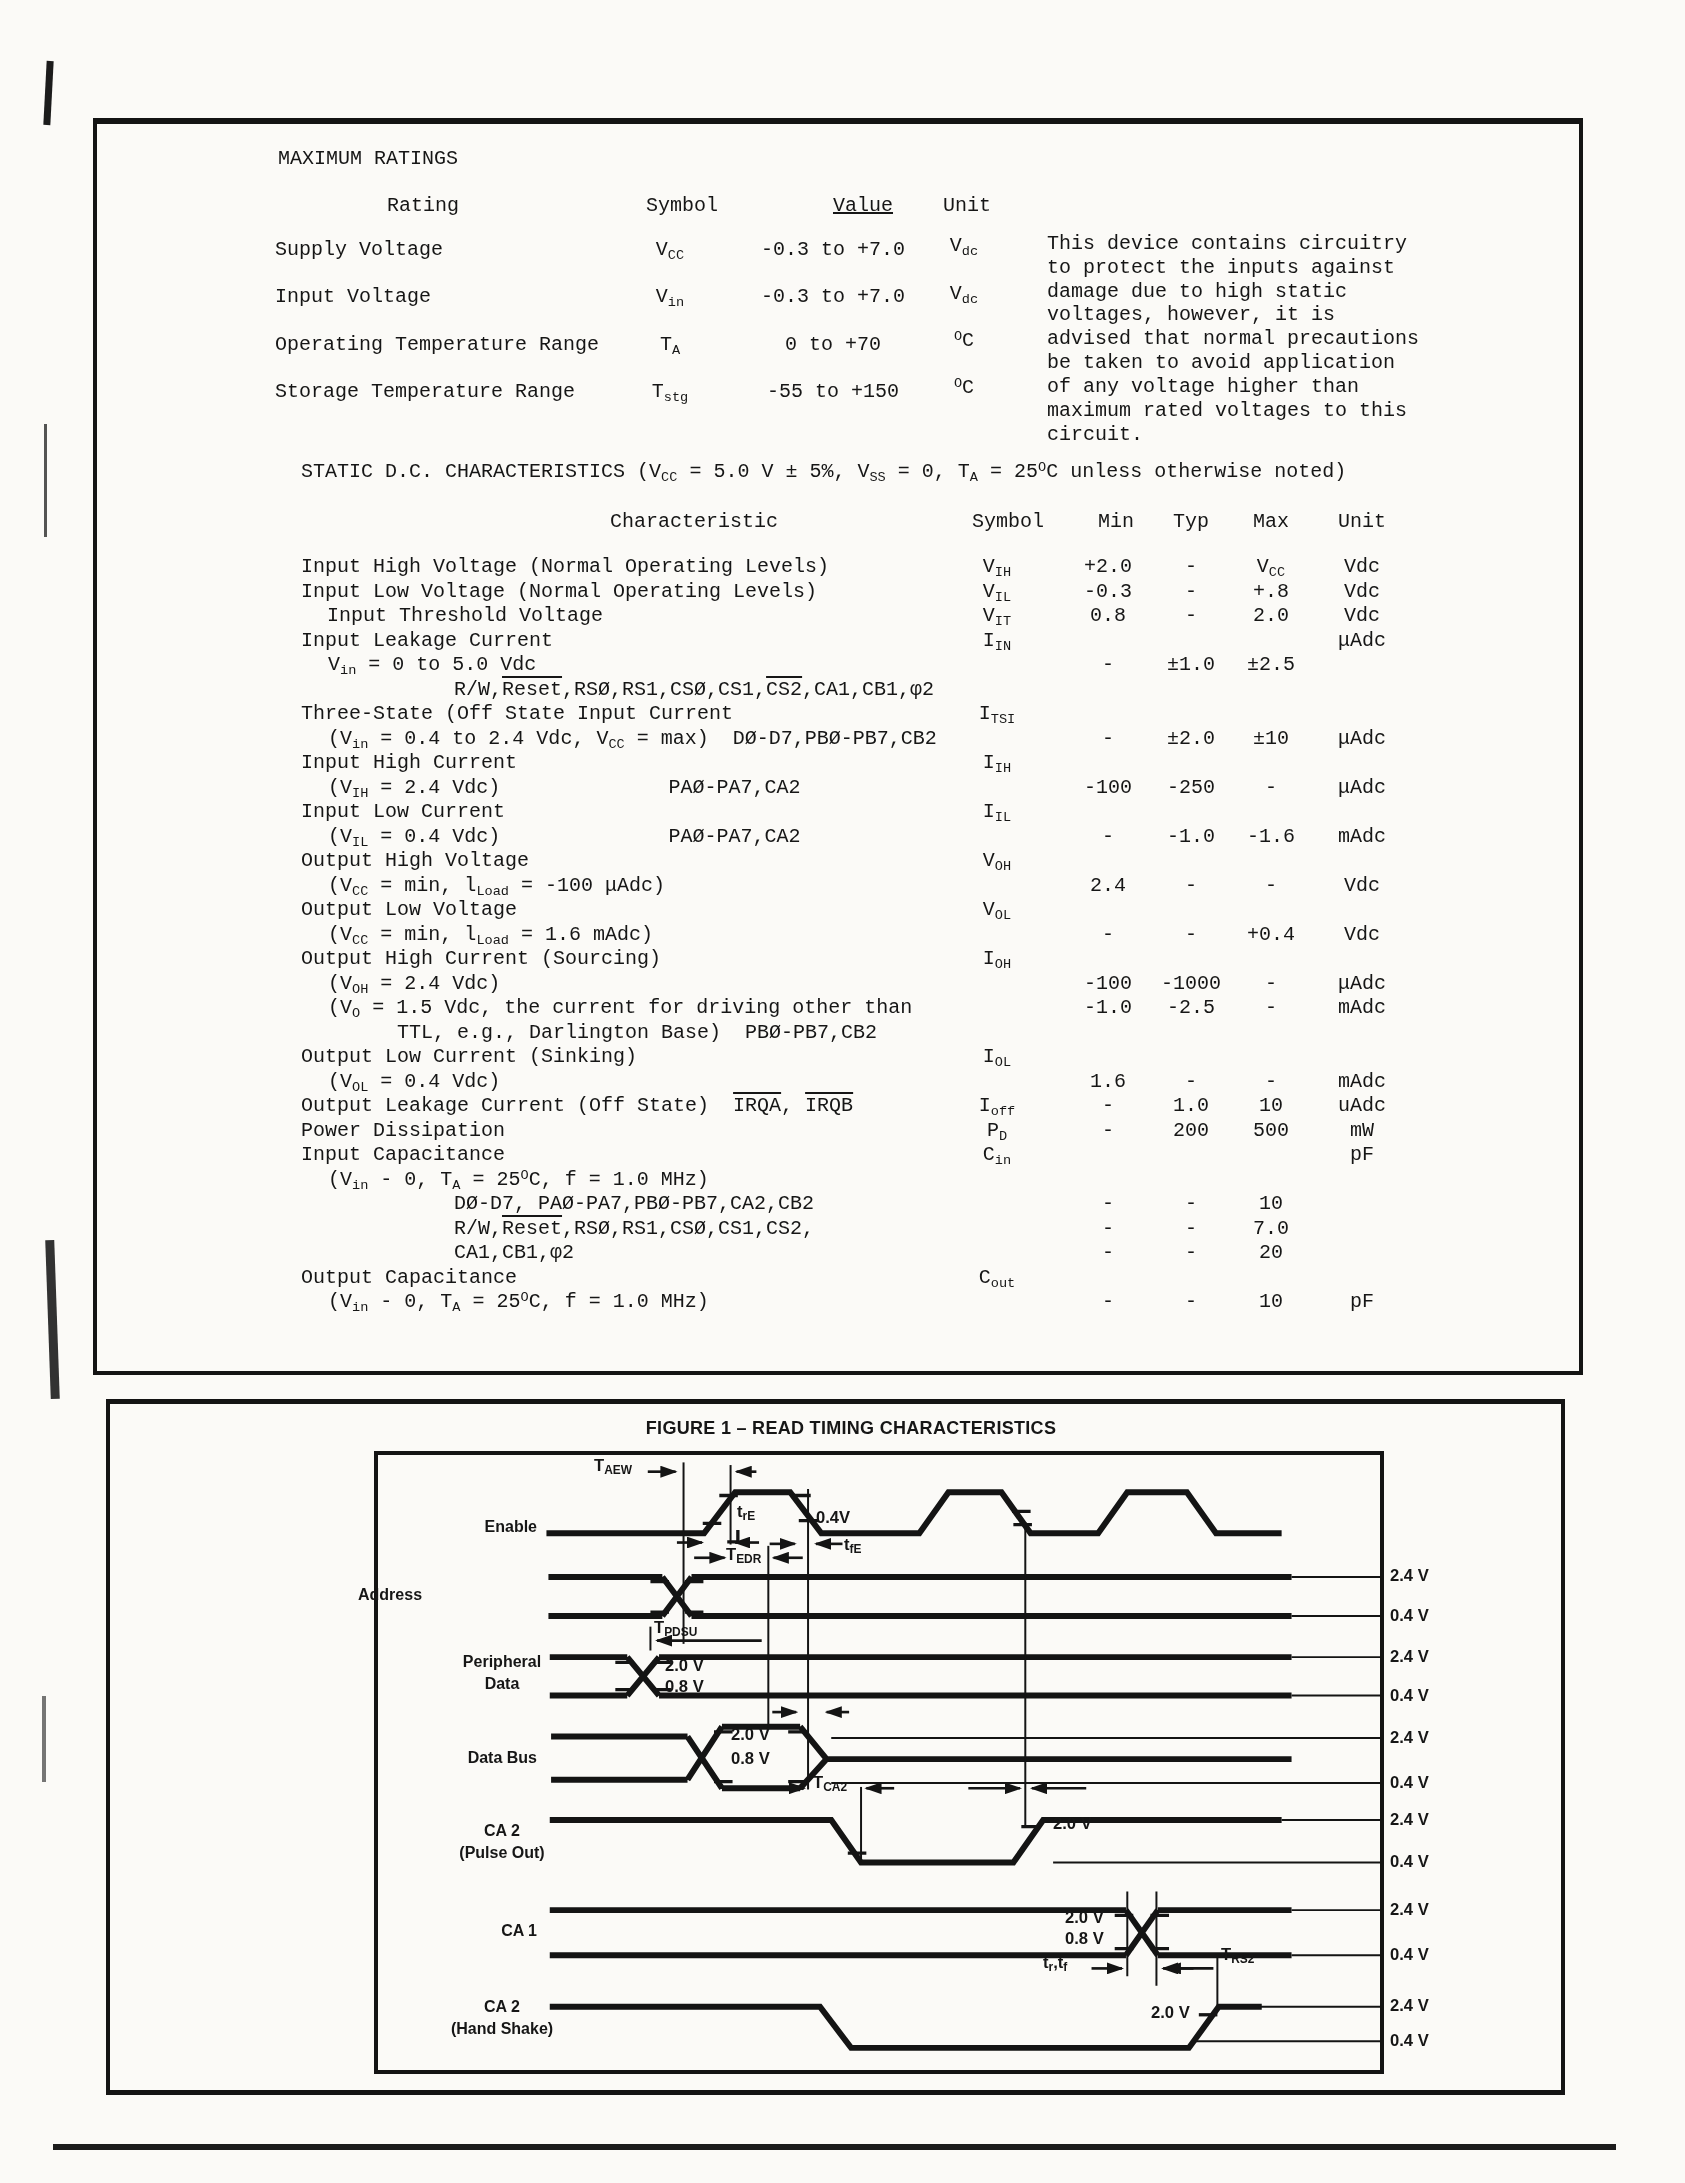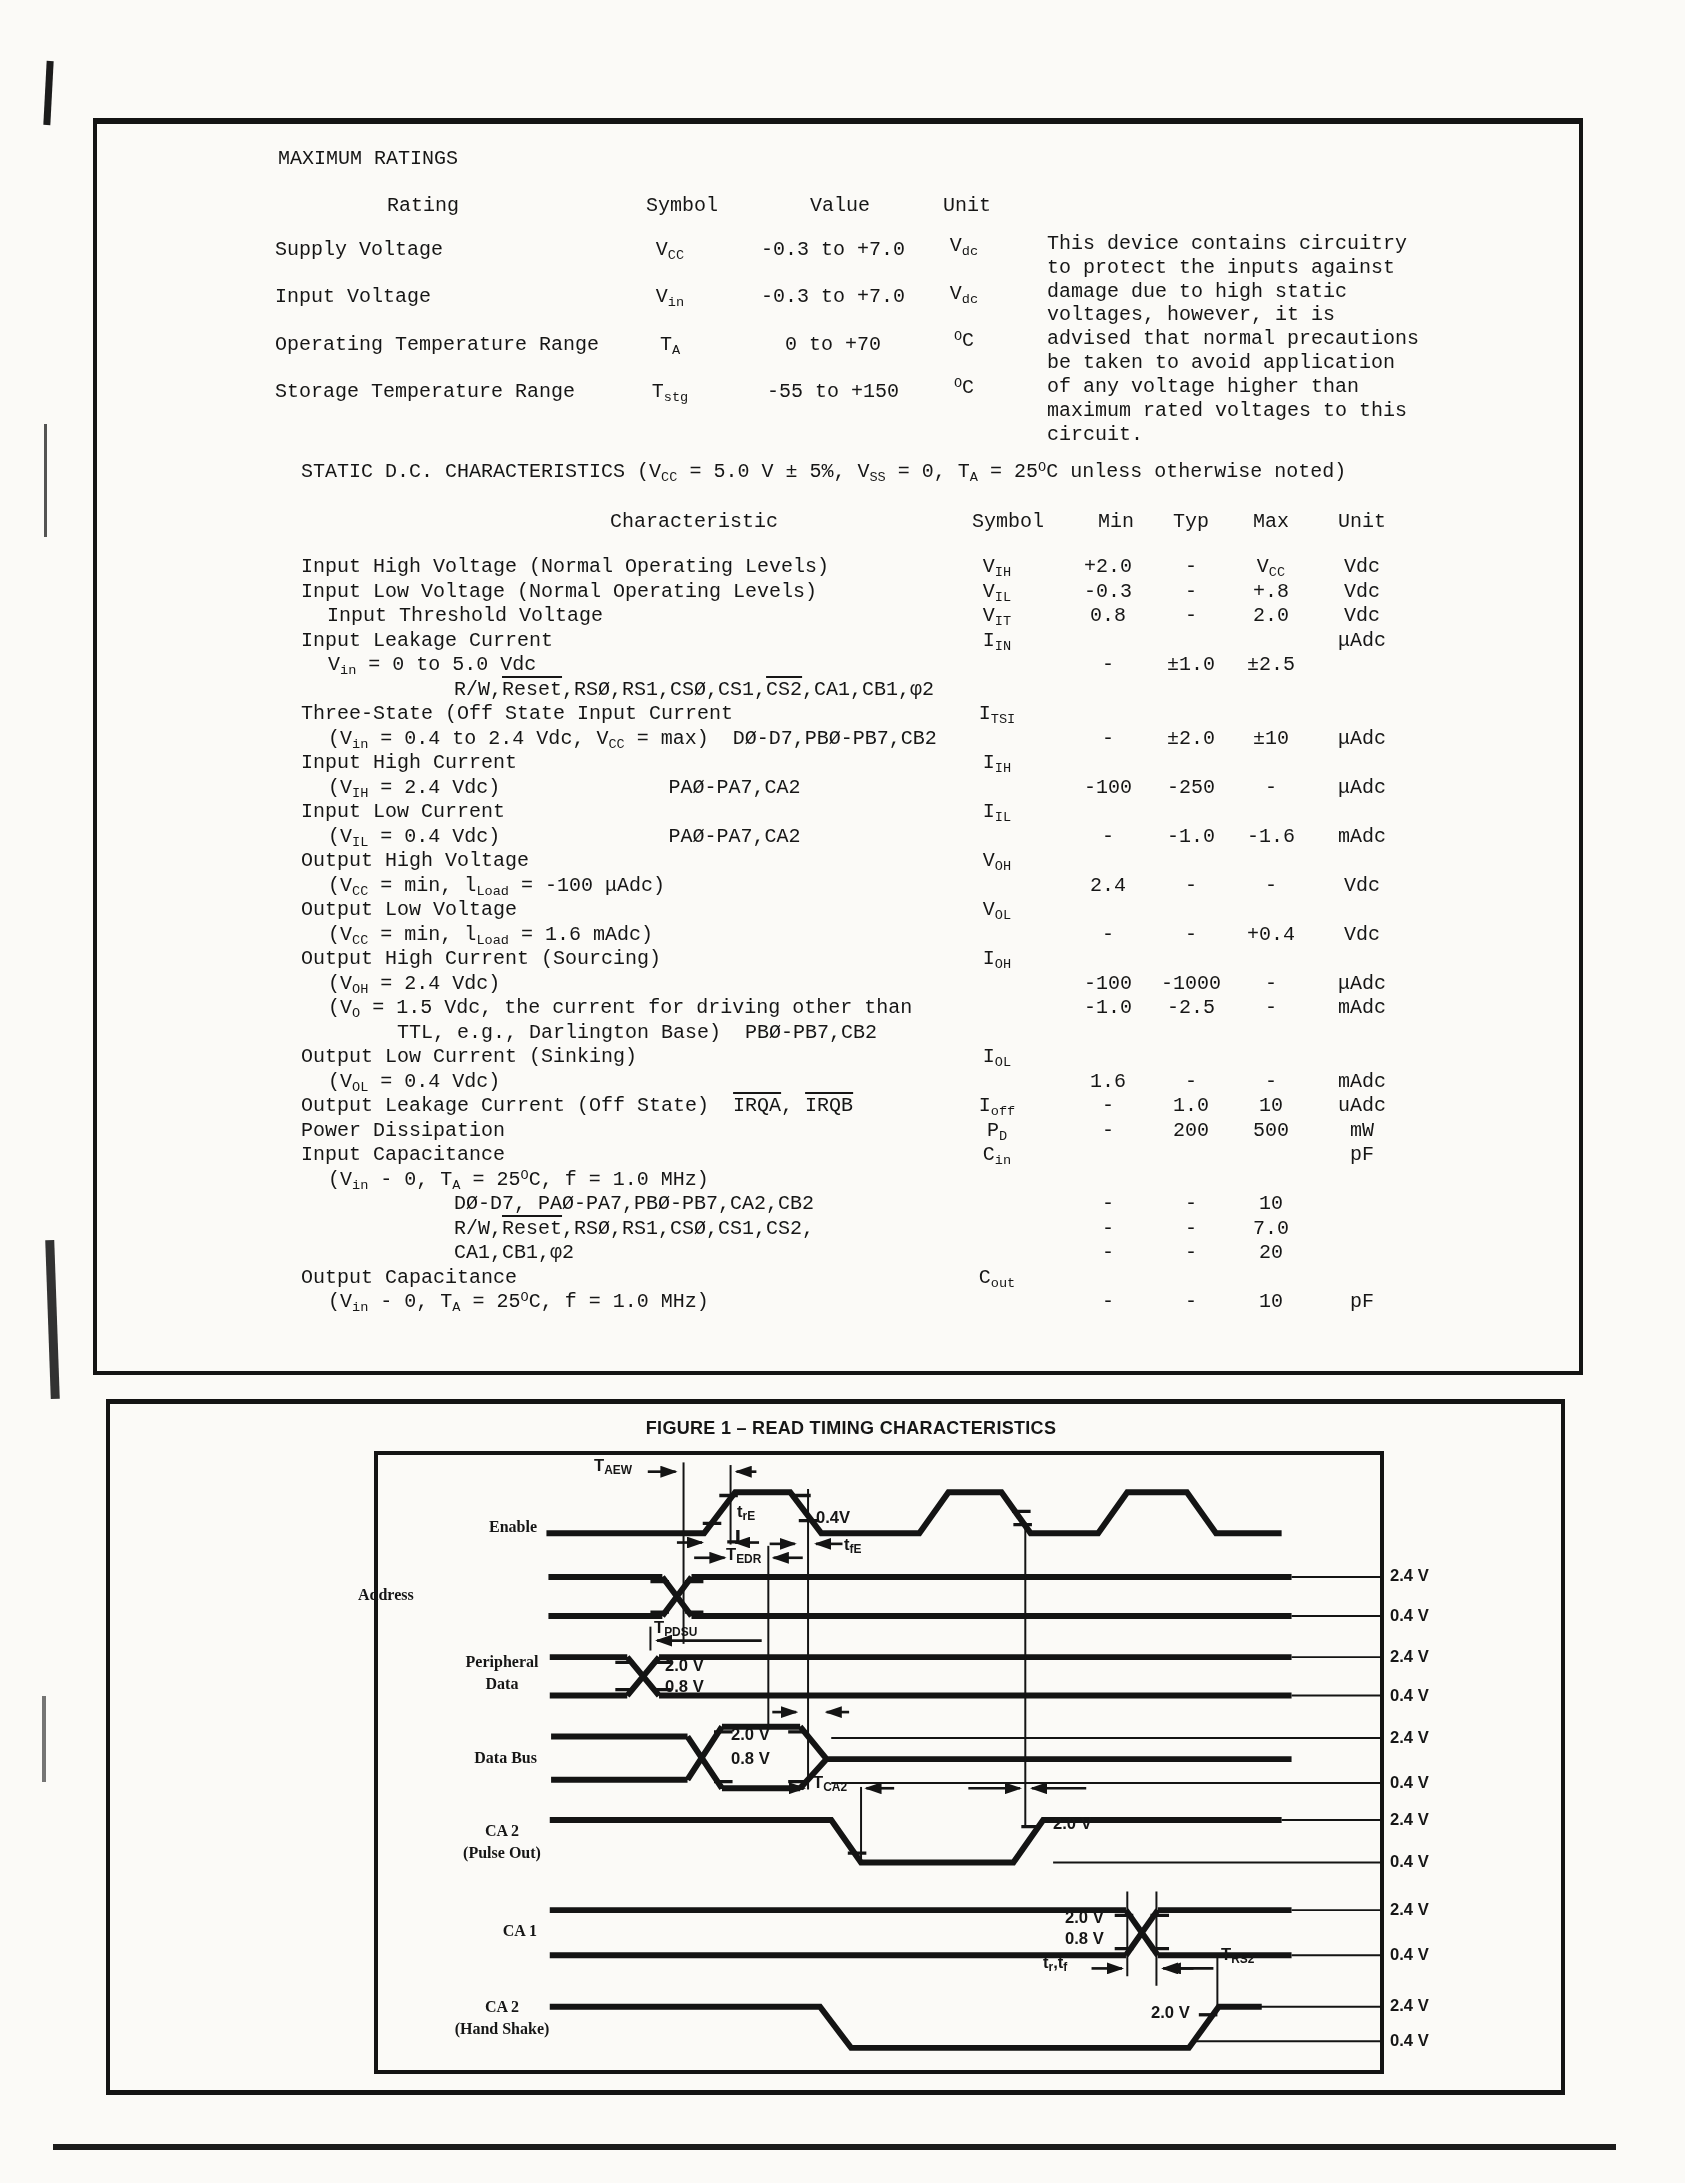--- a/index.html
+++ b/index.html
@@ -7,39 +7,39 @@
         font-family:"Liberation Mono","DejaVu Sans Mono",monospace;color:#161616;}
   .abs{position:absolute;}
   .box{position:absolute;border:4px solid #141414;background:transparent;}
   .mono{font-family:"Liberation Mono","DejaVu Sans Mono",monospace;font-size:20px;white-space:pre;}
   sub{font-size:68%;vertical-align:-24%;letter-spacing:0;}
   sup{font-size:68%;vertical-align:40%;}
   .ovl{text-decoration:overline;}
   .ctr{transform:translateX(-50%);}
   
   .ftitle{font-family:"Liberation Sans","DejaVu Sans",sans-serif;font-weight:700;font-size:18px;letter-spacing:0.3px;}
-  .flabel{font-family:Liberation Serif, serif;font-weight:700;font-size:16px;line-height:22px;white-space:pre;}
+  .flabel{font-family:Liberation Sans, sans-serif;font-weight:700;font-size:16px;line-height:22px;white-space:pre;}
   .vlabel{font-family:"Liberation Sans","DejaVu Sans",sans-serif;font-weight:700;font-size:16.6px;white-space:pre;}
   .tlabel{font-family:"Liberation Sans","DejaVu Sans",sans-serif;font-weight:700;font-size:16.6px;white-space:pre;}
   .tlabel sub,.flabel sub,.vlabel sub{font-size:72%;}
   svg{position:absolute;left:0;top:0;pointer-events:none;}
   .artifact{position:absolute;background:#1c1c1c;}
 </style>
 </head>
 <body>
 
 <div class="page">
 
   <div class="box" id="top-box" style="left:93px;top:118px;width:1482px;height:1247px;border-width:6px 4px 4.6px 4px;"></div>
 
   <div class="abs mono" style="left:278px;top:147px;">MAXIMUM RATINGS</div>
 
   <div class="abs mono ctr" style="left:423px;top:194px;">Rating</div>
   <div class="abs mono ctr" style="left:682px;top:194px;">Symbol</div>
-  <div class="abs mono ctr" style="left:840px;top:194px;">Value</div>
+  <div class="abs mono ctr" style="left:863px;top:194px;text-decoration:underline;">Value</div>
   <div class="abs mono ctr" style="left:967px;top:194px;">Unit</div>
 
   <div id="mr-rows">
       <div class="abs mono" style="left: 275px; top: 238px;">Supply Voltage</div>
       <div class="abs mono ctr" style="left: 670px; top: 238px;">V<sub>CC</sub></div>
       <div class="abs mono ctr" style="left: 833px; top: 238px;">-0.3 to +7.0</div>
       <div class="abs mono ctr" style="left: 964px; top: 234px;">V<sub>dc</sub></div>
       <div class="abs mono" style="left: 275px; top: 285px;">Input Voltage</div>
       <div class="abs mono ctr" style="left: 670px; top: 285px;">V<sub>in</sub></div>
       <div class="abs mono ctr" style="left: 833px; top: 285px;">-0.3 to +7.0</div>

